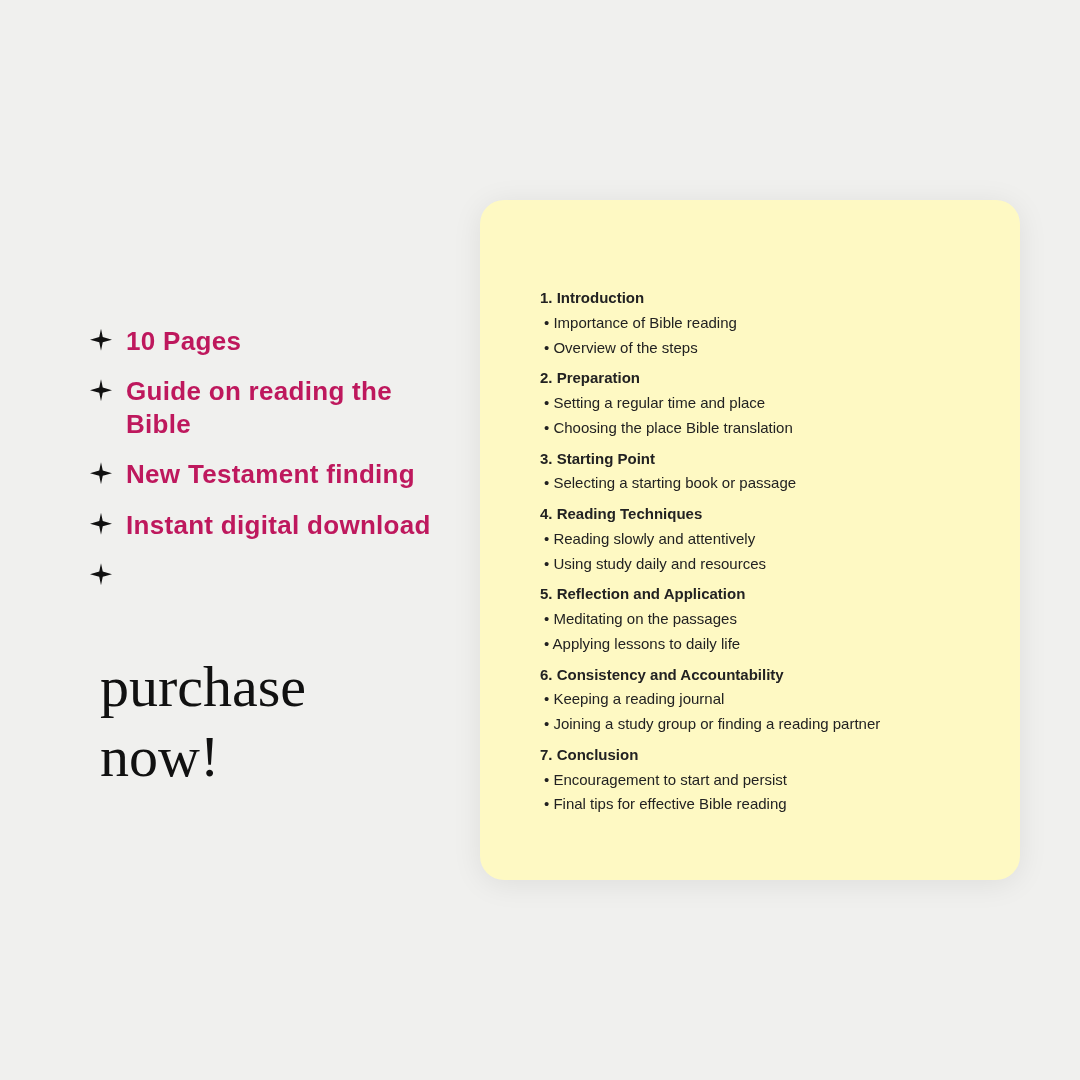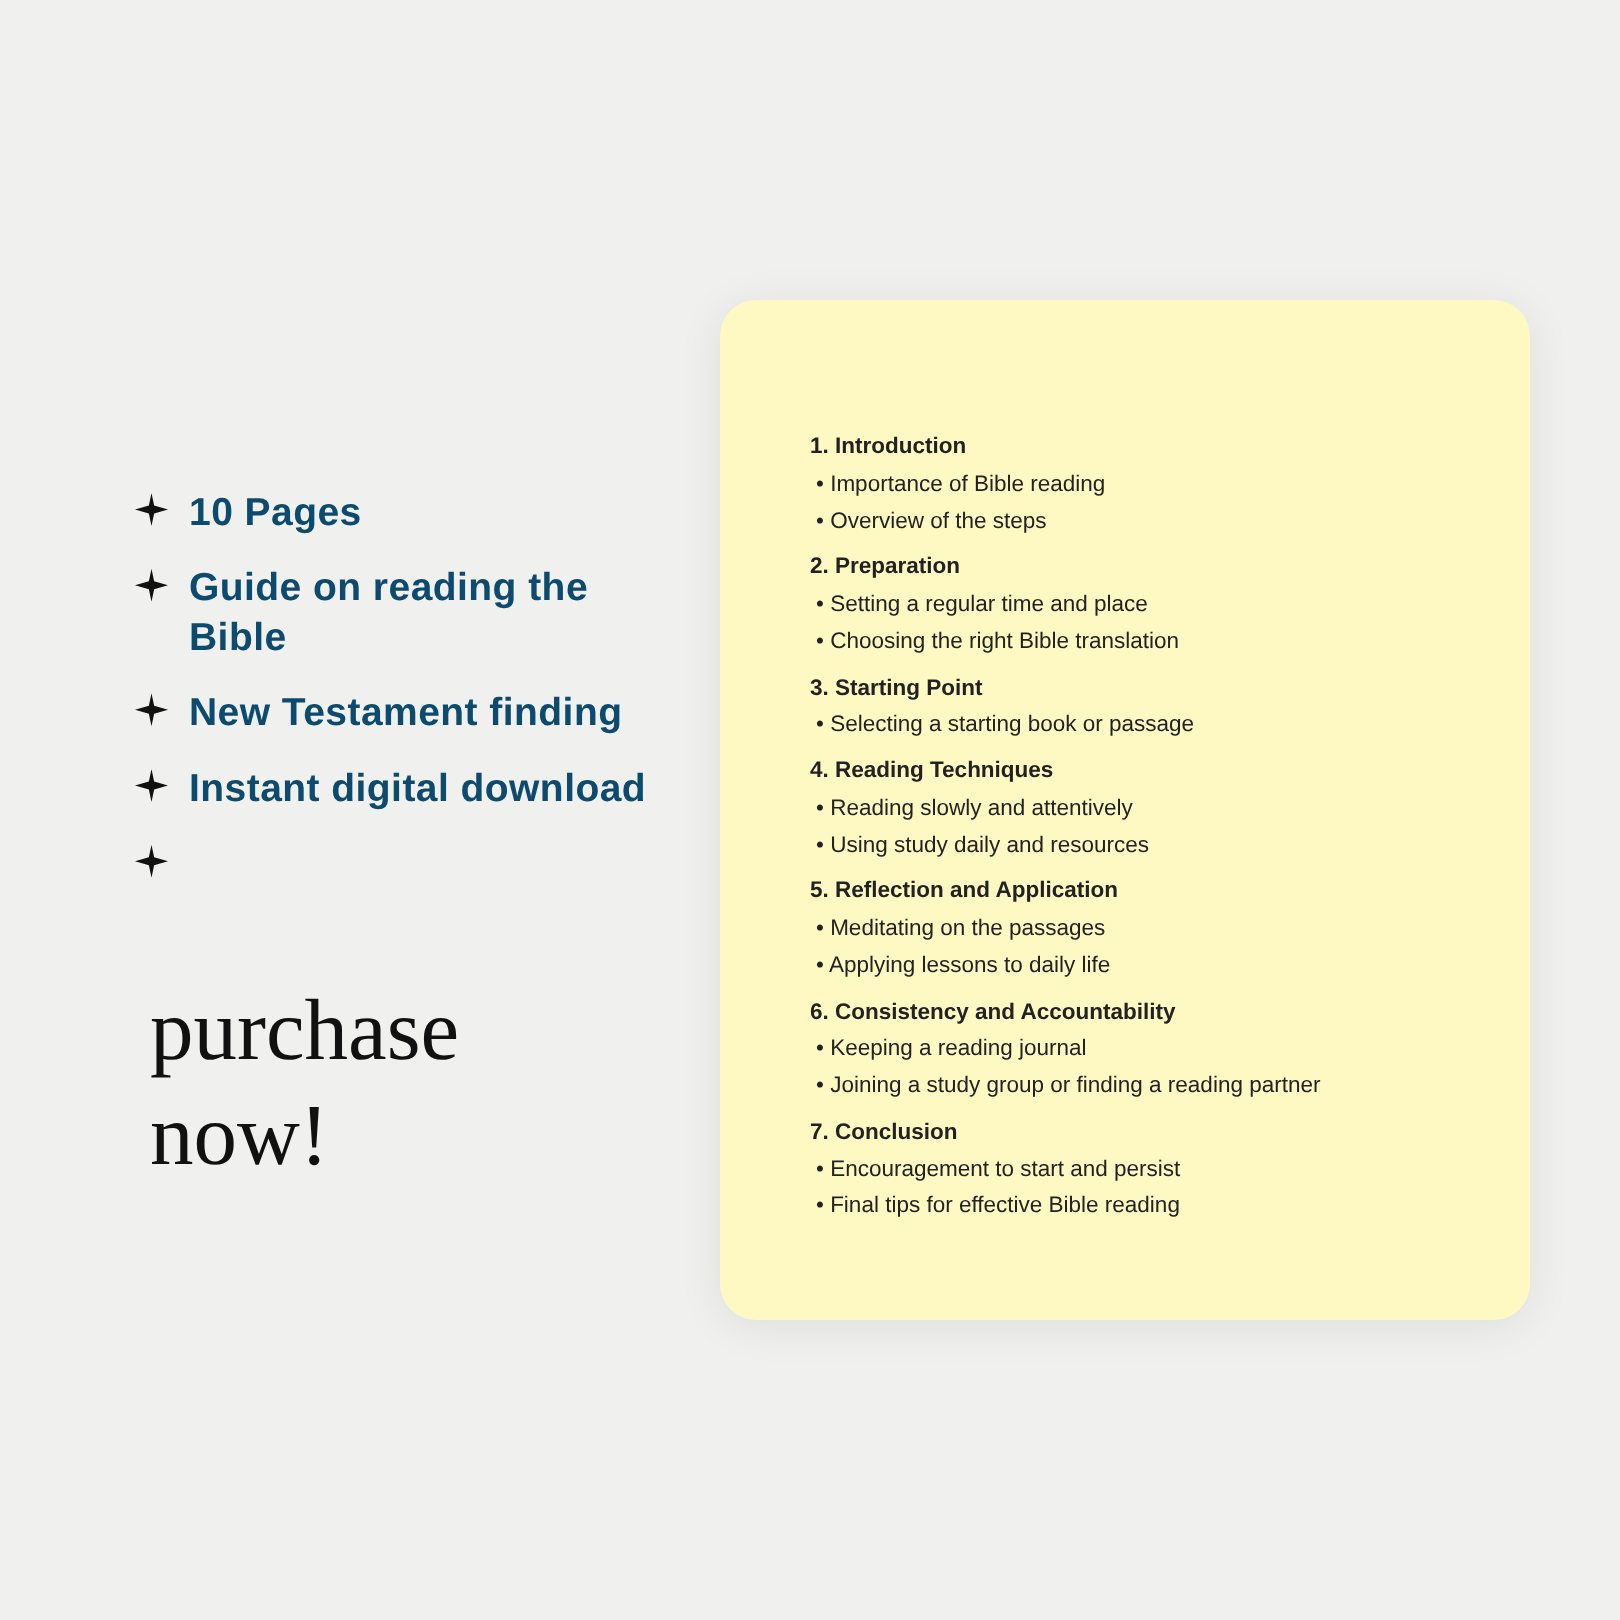--- a/index.html
+++ b/index.html
@@ -50,21 +50,21 @@
     .feature-item {
       display: flex;
       align-items: flex-start;
       gap: 14px;
     }
 
     .feature-text {
       font-family: Arial, Helvetica, sans-serif;
       font-size: 26px;
       font-weight: 700;
-      color: #0c4a6e;
+      color: #be185d;
       line-height: 1.25;
       letter-spacing: 0.3px;
     }
 
     .purchase-text {
       font-family: 'Brush Script MT', 'Segoe Script', cursive;
       font-size: 58px;
       color: #111;
       line-height: 1.2;
       margin-top: 19px;
@@ -173,21 +173,21 @@
   </div>
 
   <div class="right-panel">
     <div class="toc-content">
 
     <p class="toc-section-heading">1. Introduction</p>
         <p class="toc-bullet">• Importance of Bible reading</p>
         <p class="toc-bullet">• Overview of the steps</p>
         <p class="toc-section-heading">2. Preparation</p>
         <p class="toc-bullet">• Setting a regular time and place</p>
-        <p class="toc-bullet">• Choosing the right Bible translation</p>
+        <p class="toc-bullet">• Choosing the place Bible translation</p>
         <p class="toc-section-heading">3. Starting Point</p>
         <p class="toc-bullet">• Selecting a starting book or passage</p>
         <p class="toc-section-heading">4. Reading Techniques</p>
         <p class="toc-bullet">• Reading slowly and attentively</p>
         <p class="toc-bullet">• Using study daily and resources</p>
         <p class="toc-section-heading">5. Reflection and Application</p>
         <p class="toc-bullet">• Meditating on the passages</p>
         <p class="toc-bullet">• Applying lessons to daily life</p>
         <p class="toc-section-heading">6. Consistency and Accountability</p>
         <p class="toc-bullet">• Keeping a reading journal</p>

